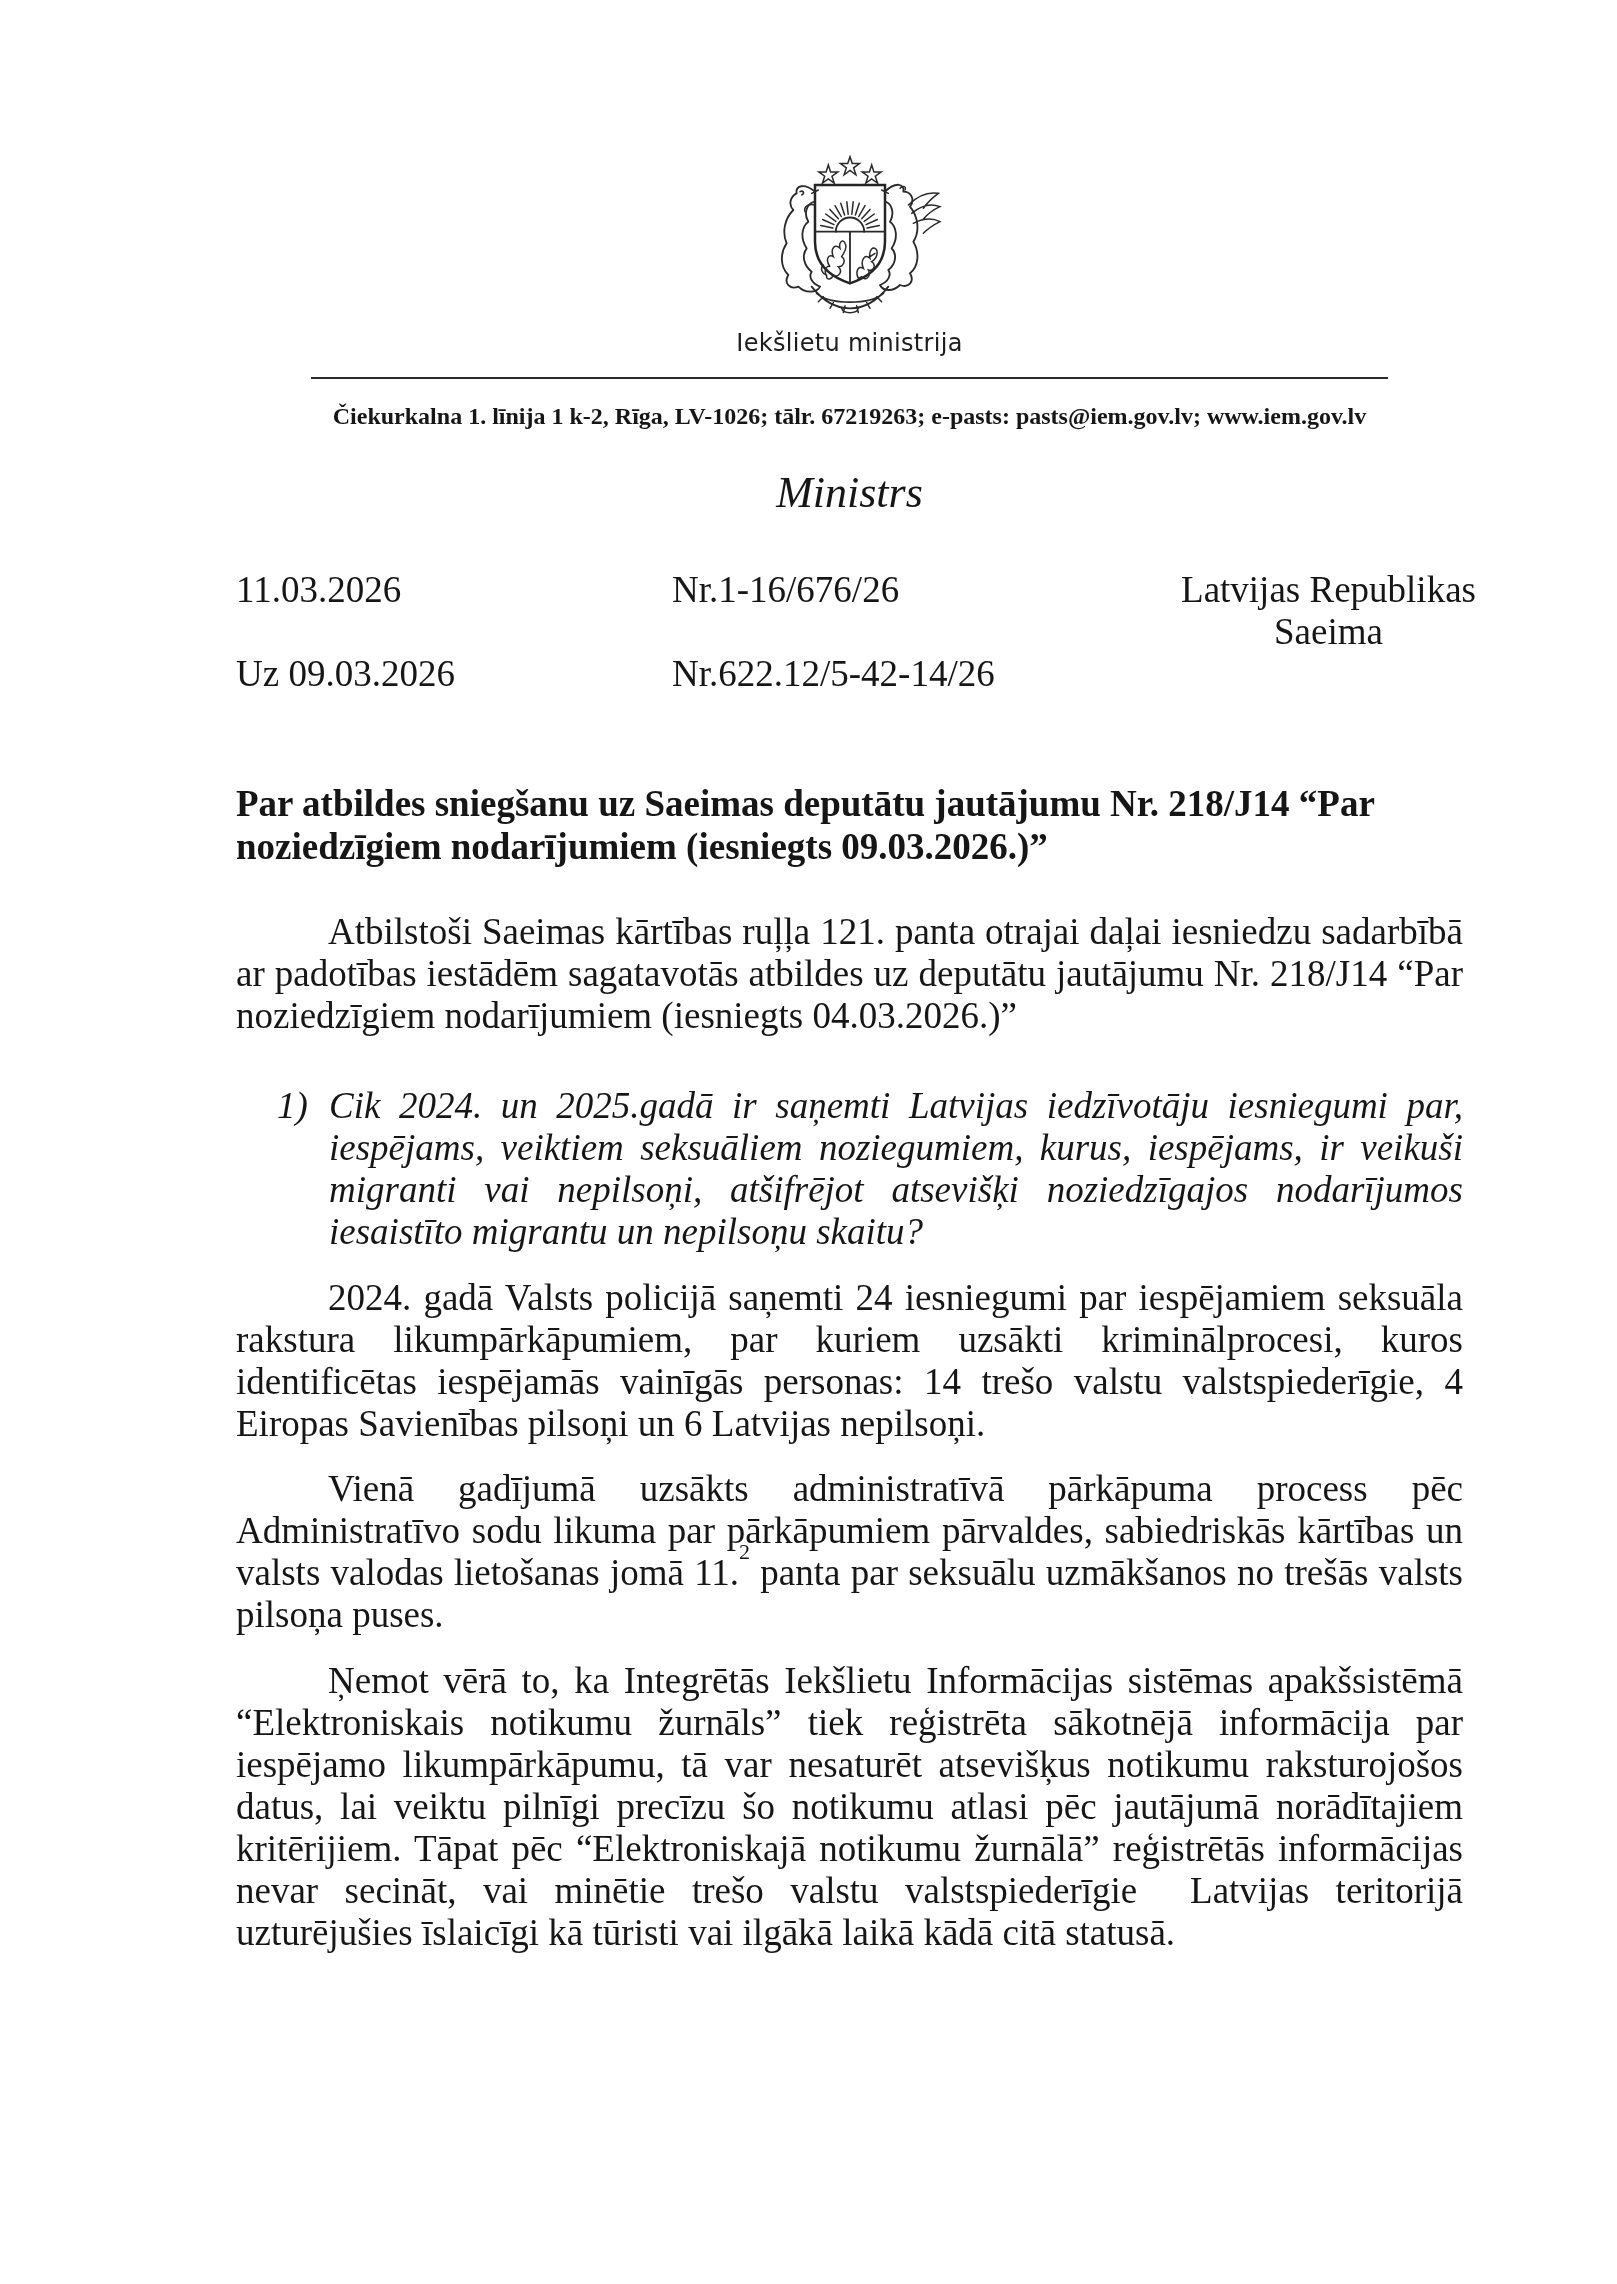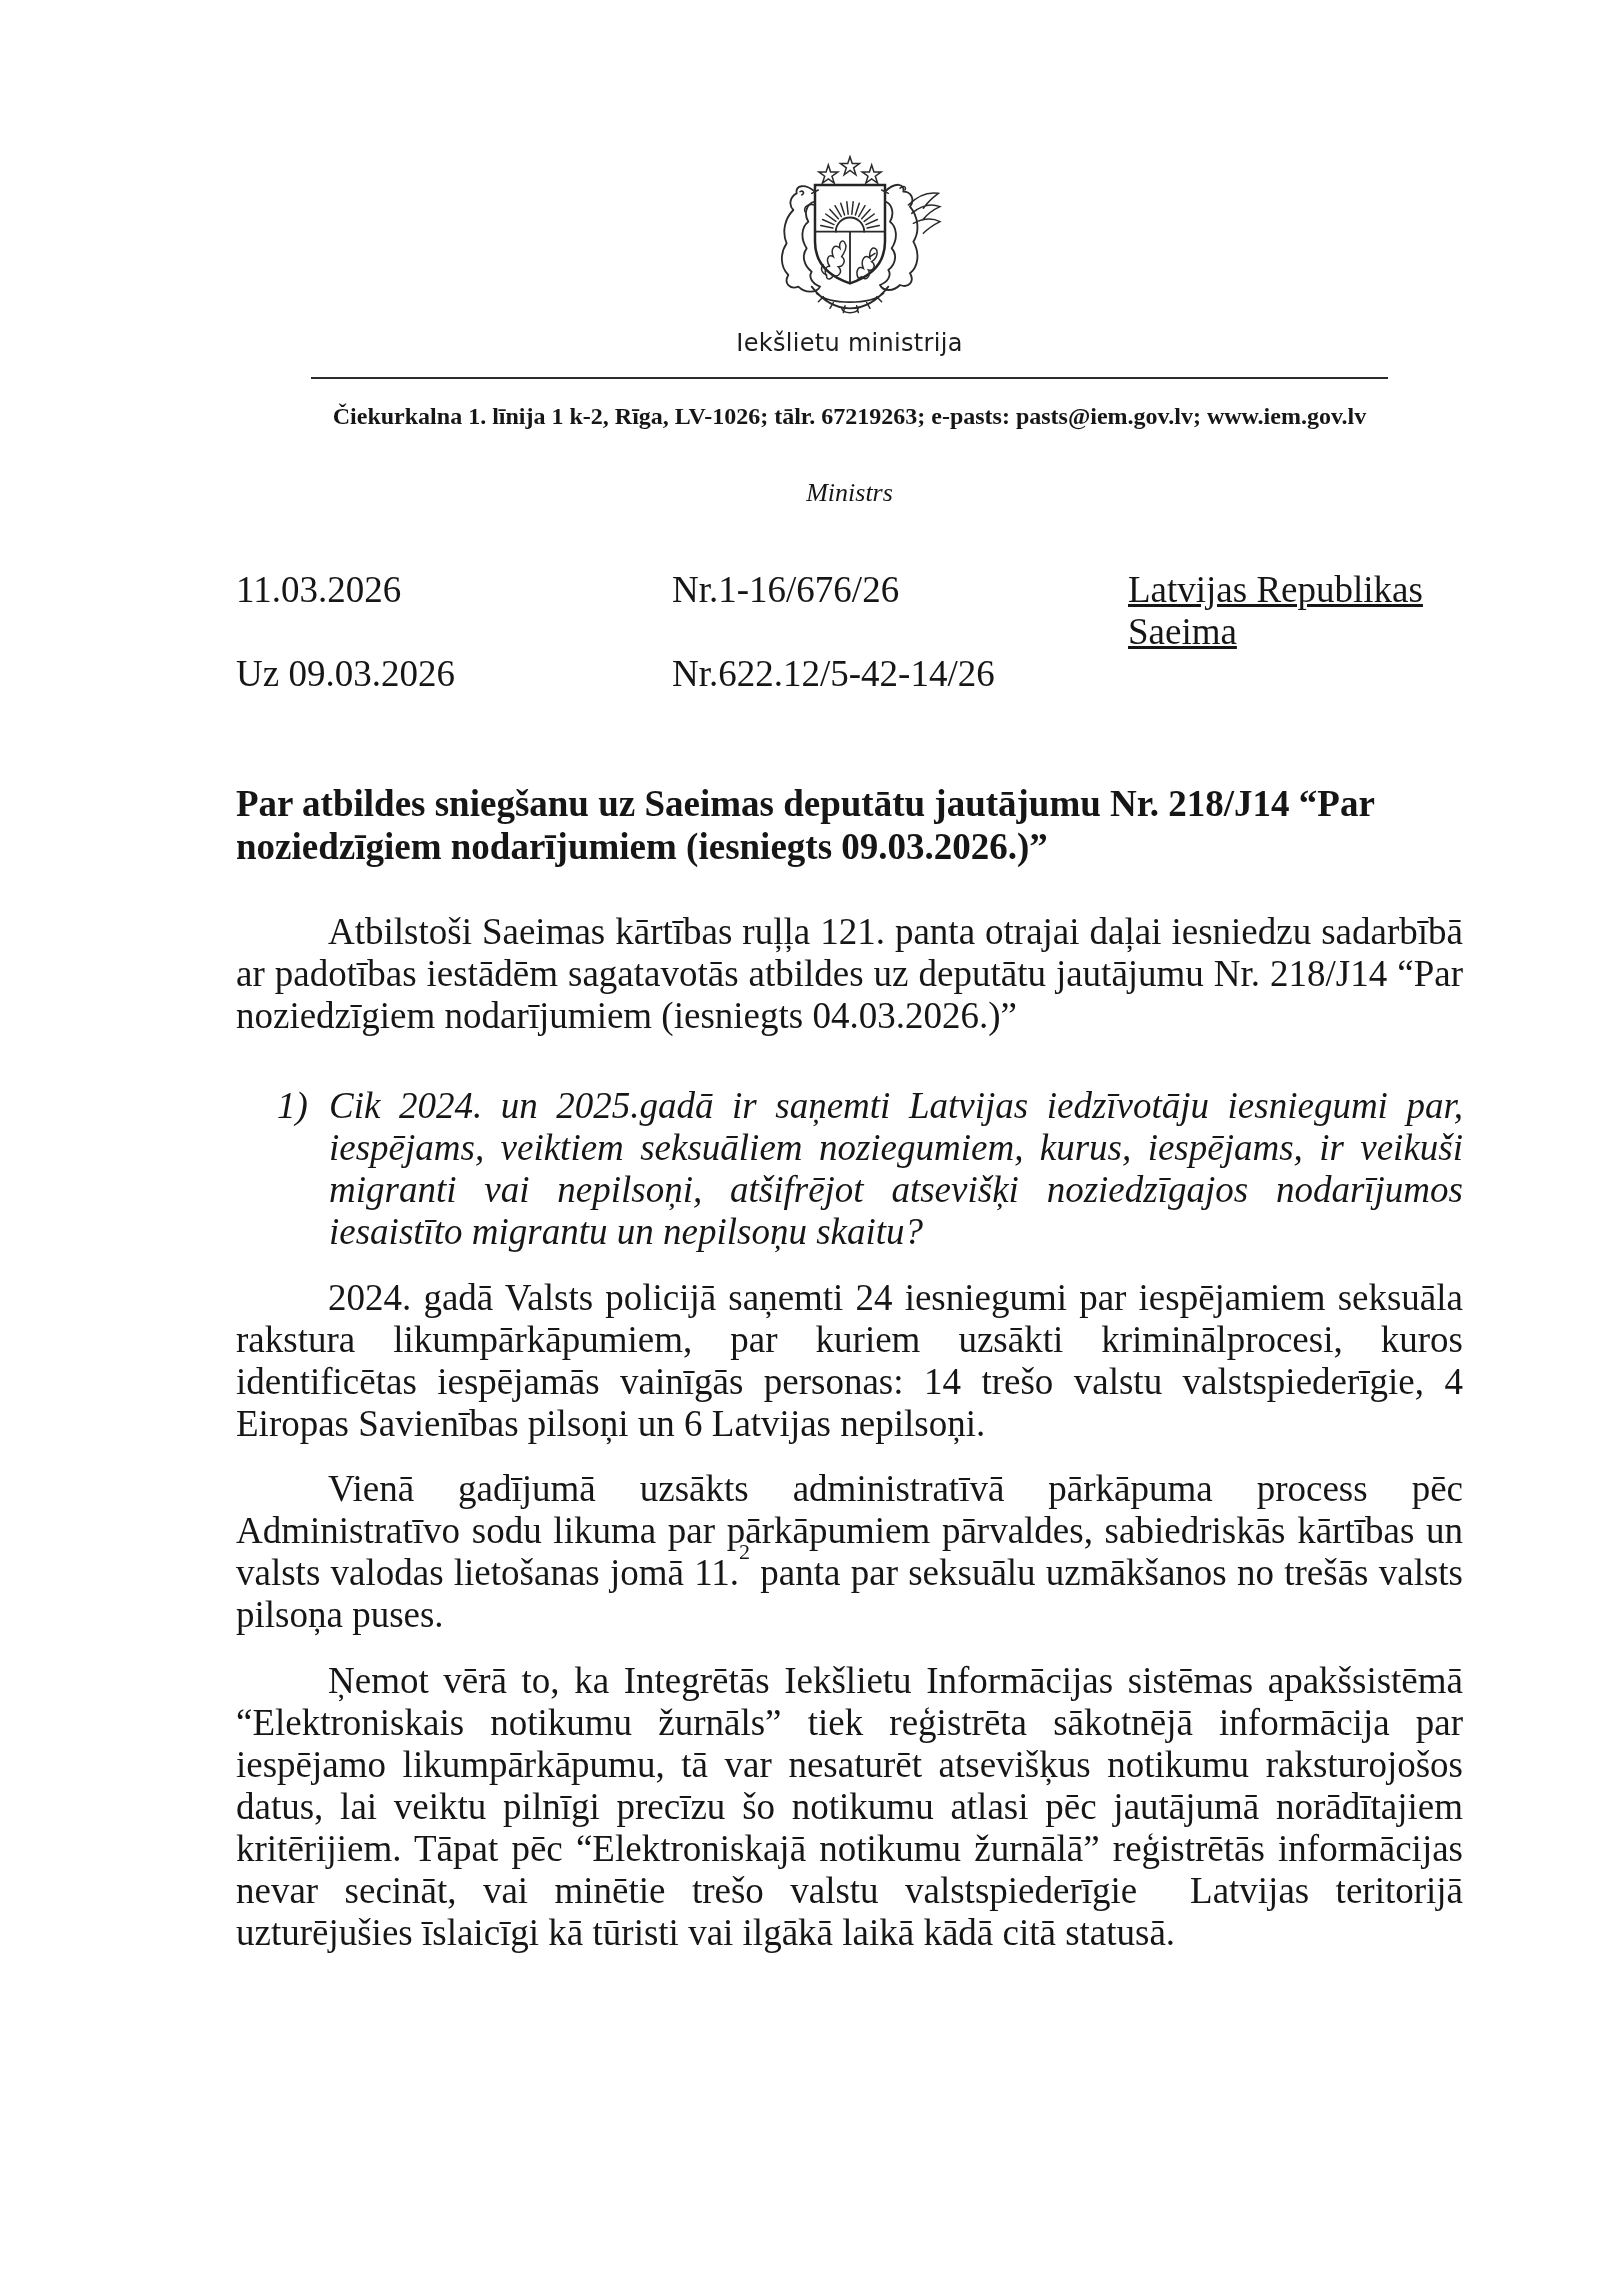--- a/index.html
+++ b/index.html
@@ -11,26 +11,26 @@
   .col{margin-left:236px;width:1227px;}
   .emblem-wrap{padding-top:155px;text-align:center;}
   .emblem{display:inline-block;}
   .org-name{
     text-align:center;margin-top:8.3px;
     font-family:"DejaVu Sans", sans-serif;font-size:24px;line-height:33px;
     color:#1d1d1d;letter-spacing:0.3px;
   }
   .rule{height:2.5px;background:#2b2b2b;width:1077px;margin:16.7px auto 0 auto;}
   .address{ text-align:center;font-size:24px;line-height:30px;margin-top:22px;white-space:nowrap;font-weight:bold;}
-  .role{text-align:center;font-style:italic;font-size:26px;line-height:47px;margin-top:38px;}
+  .role{text-align:center;font-style:italic;font-size:44px;line-height:47px;margin-top:38px;}
   .ref-grid{
     display:grid;grid-template-columns:436px 456px 1fr;
     width:1293px;font-size:37px;line-height:42px;margin-top:53px;
   }
-  .addressee{text-align:left;text-decoration:underline;}
+  .addressee{text-align:center;}
   .subject{
     font-size:37px;line-height:43px;font-weight:bold;
     margin:87px 0 0 0;
   }
   .para{
     font-size:37px;line-height:42px;margin:23.4px 0 0 0;
     text-indent:92px;
   }
   .justify{text-align:justify;}
   .intro{margin-top:43px;}

